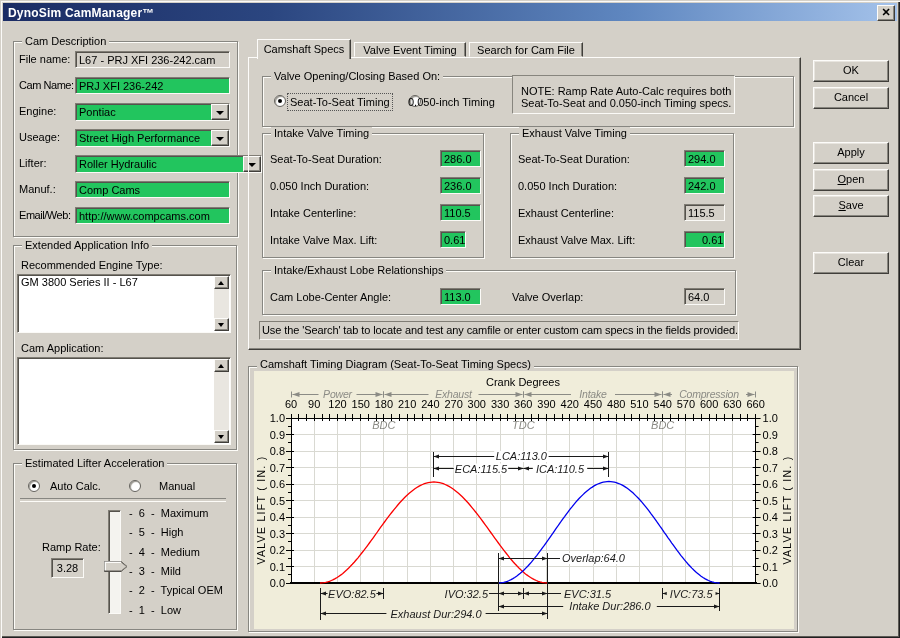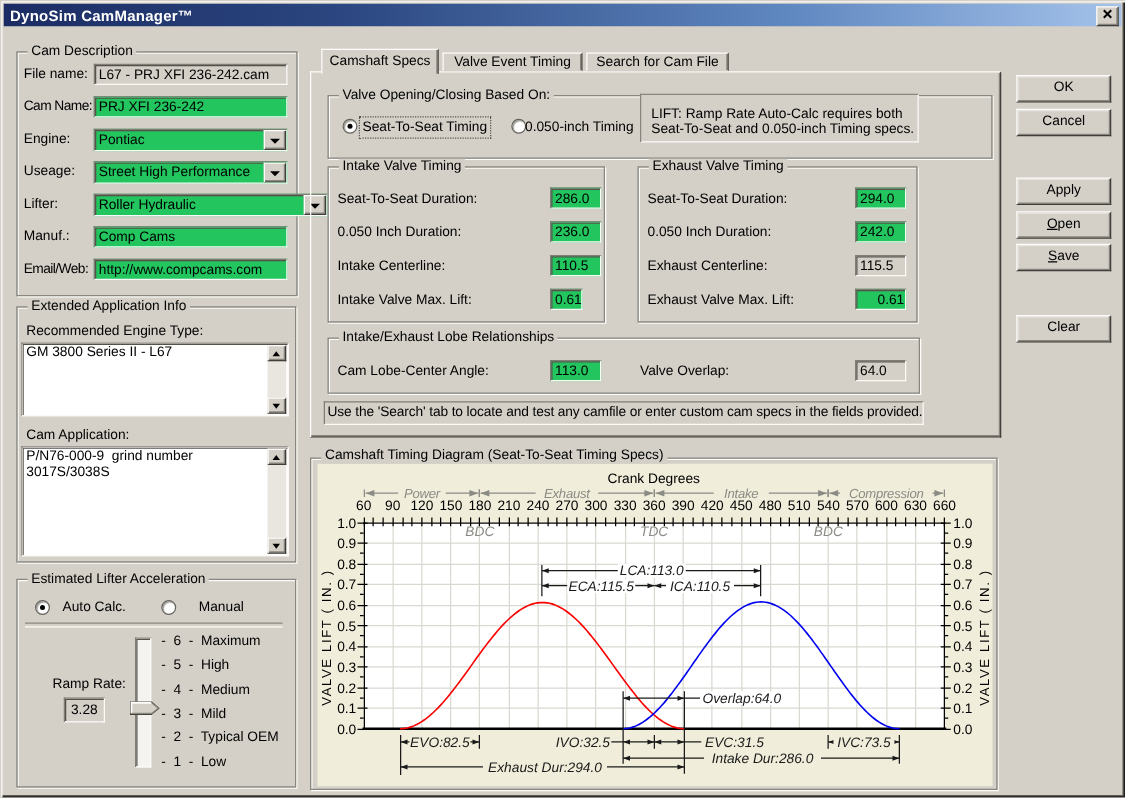--- a/index.html
+++ b/index.html
@@ -82,21 +82,20 @@
       <div class="sbtn">
         <span class="up"></span>
       </div>
       <div class="sbtn sbb">
         <span class="dn"></span>
       </div>
     </div>
   </div>
 <div class="lab" style="left:21px;top:342px;">Cam Application:</div>
 <div class="ta" style="left:17px;top:357px;width:214px;height:88px">
-    <div class="tatext">P/N76-000-9&nbsp; grind number<br>3017S/3038S</div>
     <div class="sb">
       <div class="sbtn">
         <span class="up"></span>
       </div>
       <div class="sbtn sbb">
         <span class="dn"></span>
       </div>
     </div>
   </div>
 <div class="grp" style="left:13px;top:463px;width:222px;height:165px">
@@ -129,23 +128,23 @@
 <div class="tab" style="left:469px;top:42px;width:114px;height:15px;line-height:15px;z-index:1">Search for Cam File</div>
 <div class="grp" style="left:262px;top:76px;width:530px;height:49px">
     <span style="left:8px">Valve Opening/Closing Based On:</span>
   </div>
 <div class="rad" style="left:274px;top:95px">
     <div class="dot"></div>
   </div>
 <div style="position:absolute;left:287px;top:93px;width:104px;height:16px;border:1px dotted #555"></div>
 <div class="lab" style="left:290px;top:96px;">Seat-To-Seat Timing</div>
 <div class="rad" style="left:409px;top:95px"></div>
-<div class="lab" style="left:408px;top:96px;margin-left:12px;">0.050-inch Timing</div>
+<div class="lab" style="left:408px;top:96px;">0.050-inch Timing</div>
 <div style="position:absolute;left:512px;top:75px;width:223px;height:39px;background:#d4d0c8;border:1px solid;border-color:#87857e #fbfaf7 #fbfaf7 #87857e;box-sizing:border-box;z-index:2"></div>
-<div class="lab" style="left:521px;top:85px;z-index:3">LIFT: Ramp Rate Auto-Calc requires both</div>
+<div class="lab" style="left:521px;top:85px;z-index:3">NOTE: Ramp Rate Auto-Calc requires both</div>
 <div class="lab" style="left:521px;top:97px;z-index:3">Seat-To-Seat and 0.050-inch Timing specs.</div>
 <div class="grp" style="left:262px;top:133px;width:220px;height:123px">
     <span style="left:8px">Intake Valve Timing</span>
   </div>
 <div class="lab" style="left:270px;top:153px;">Seat-To-Seat Duration:</div>
 <div class="inp" style="left:440px;top:150px;width:41px;height:17px;padding-left:3px">286.0</div>
 <div class="lab" style="left:270px;top:180px;">0.050 Inch Duration:</div>
 <div class="inp" style="left:440px;top:177px;width:41px;height:17px;padding-left:3px">236.0</div>
 <div class="lab" style="left:270px;top:207px;">Intake Centerline:</div>
 <div class="inp" style="left:440px;top:204px;width:41px;height:17px;padding-left:3px">110.5</div>

